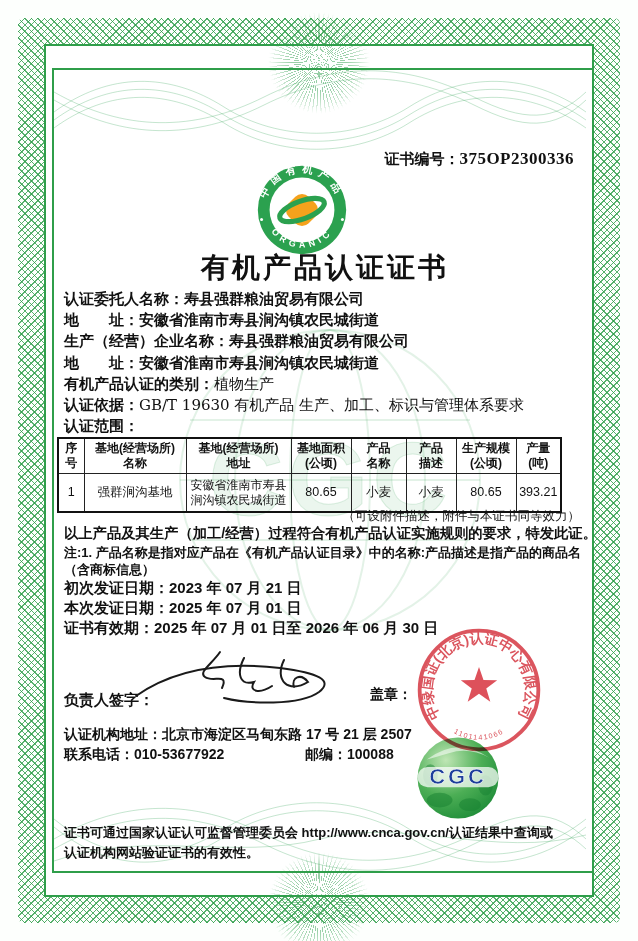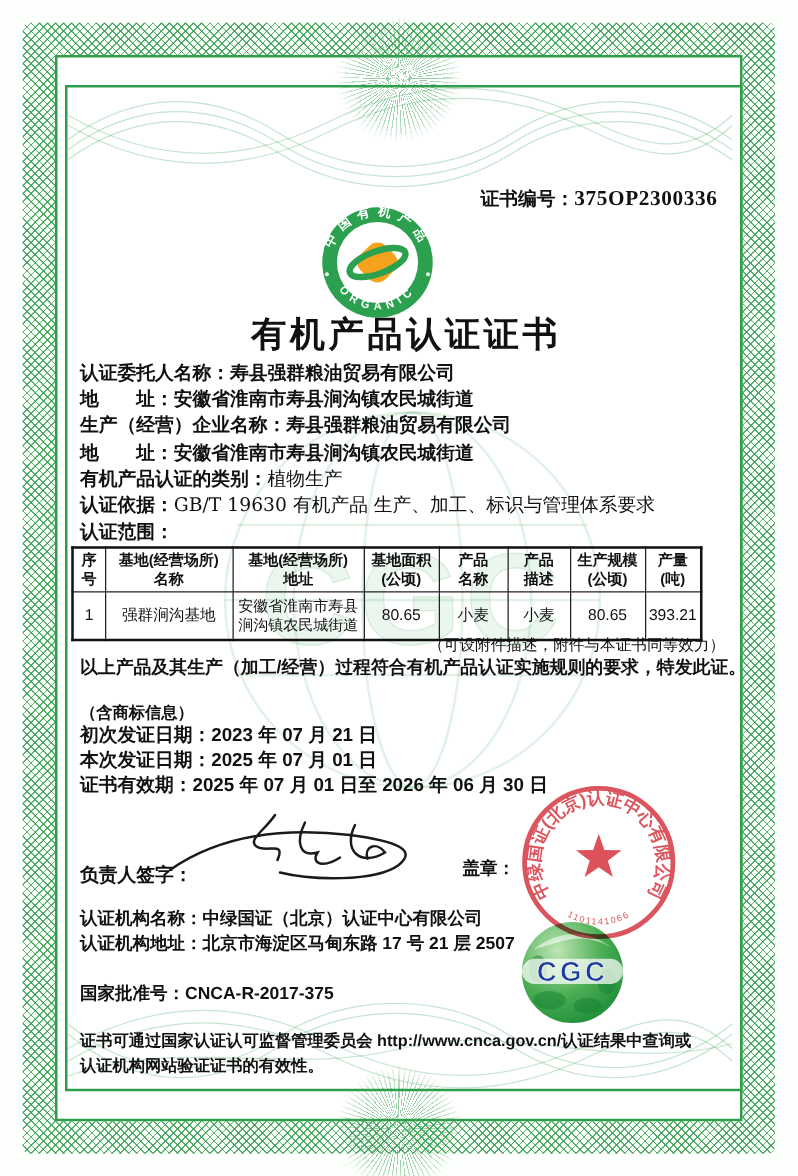--- a/index.html
+++ b/index.html
@@ -178,20 +178,21 @@
         <td>小麦</td>
         <td>小麦</td>
         <td>80.65</td>
         <td>393.21</td>
       </tr>
     </tbody>
   </table>
 
   <div class="attach-note">（可设附件描述，附件与本证书同等效力）</div>
   <div class="statement">以上产品及其生产（加工/经营）过程符合有机产品认证实施规则的要求，特发此证。</div>
+  <div class="note-l1">注:1. 产品名称是指对应产品在《有机产品认证目录》中的名称:产品描述是指产品的商品名</div>
   <div class="note-l2">（含商标信息）</div>
 
   <div class="dline d1"><span>初次发证日期：</span><span>2023 年 07 月 21 日</span></div>
   <div class="dline d2"><span>本次发证日期：</span><span>2025 年 07 月 01 日</span></div>
   <div class="dline d3"><span>证书有效期：</span><span>2025 年 07 月 01 日至 2026 年 06 月 30 日</span></div>
 
   <div class="sign-label">负责人签字：</div>
   <svg class="signature" viewBox="0 0 218 64">
     <g fill="none" stroke="#1a1a1a" stroke-width="2" stroke-linecap="round">
       <path d="M92,6 C84,18 70,26 77,31 C85,37 101,26 94,42"></path>
@@ -211,24 +212,26 @@
     <text font-size="14.5" font-weight="bold" fill="#d7424c" font-family="Liberation Sans, sans-serif">
       <textPath href="#sealArc" startOffset="50%" text-anchor="middle">中绿国证(北京)认证中心有限公司</textPath>
     </text>
     <polygon fill="#da3e49" points="70,46 74.7,59.5 89,59.8 77.6,68.5 81.8,82.2 70,74 58.2,82.2 62.4,68.5 51,59.8 65.3,59.5"></polygon>
     <text font-size="7.5" fill="#d7424c" letter-spacing="1.5" font-family="Liberation Sans, sans-serif">
       <textPath href="#sealNumArc" startOffset="50%" text-anchor="middle">1101141066</textPath>
     </text>
   </svg>
 
   <div class="agency">
-    <div class="aline"><span>认证机构名称：</span><span>中绿国证（北京）认证中心有限公司</span></div>
     <div class="aline"><span>认证机构地址：</span><span>北京市海淀区马甸东路 17 号 21 层 2507</span></div>
-  </div>
-  <div class="approval"><span>国家批准号：</span><span>CNCA-R-2017-375</span></div>
+    <div class="aline">
+      <span>联系电话：</span><span>010-53677922</span>
+      <span class="zip"><span>邮编：</span><span>100088</span></span>
+    </div>
+  </div>
 
   <svg class="cgc-logo" viewBox="0 0 100 100">
     <defs>
       <radialGradient id="gg" cx="35%" cy="28%" r="80%">
         <stop offset="0" stop-color="#bfe6b4"></stop>
         <stop offset=".55" stop-color="#4cae55"></stop>
         <stop offset="1" stop-color="#1e8c38"></stop>
       </radialGradient>
     </defs>
     <circle cx="50" cy="50" r="44" fill="url(#gg)"></circle>

